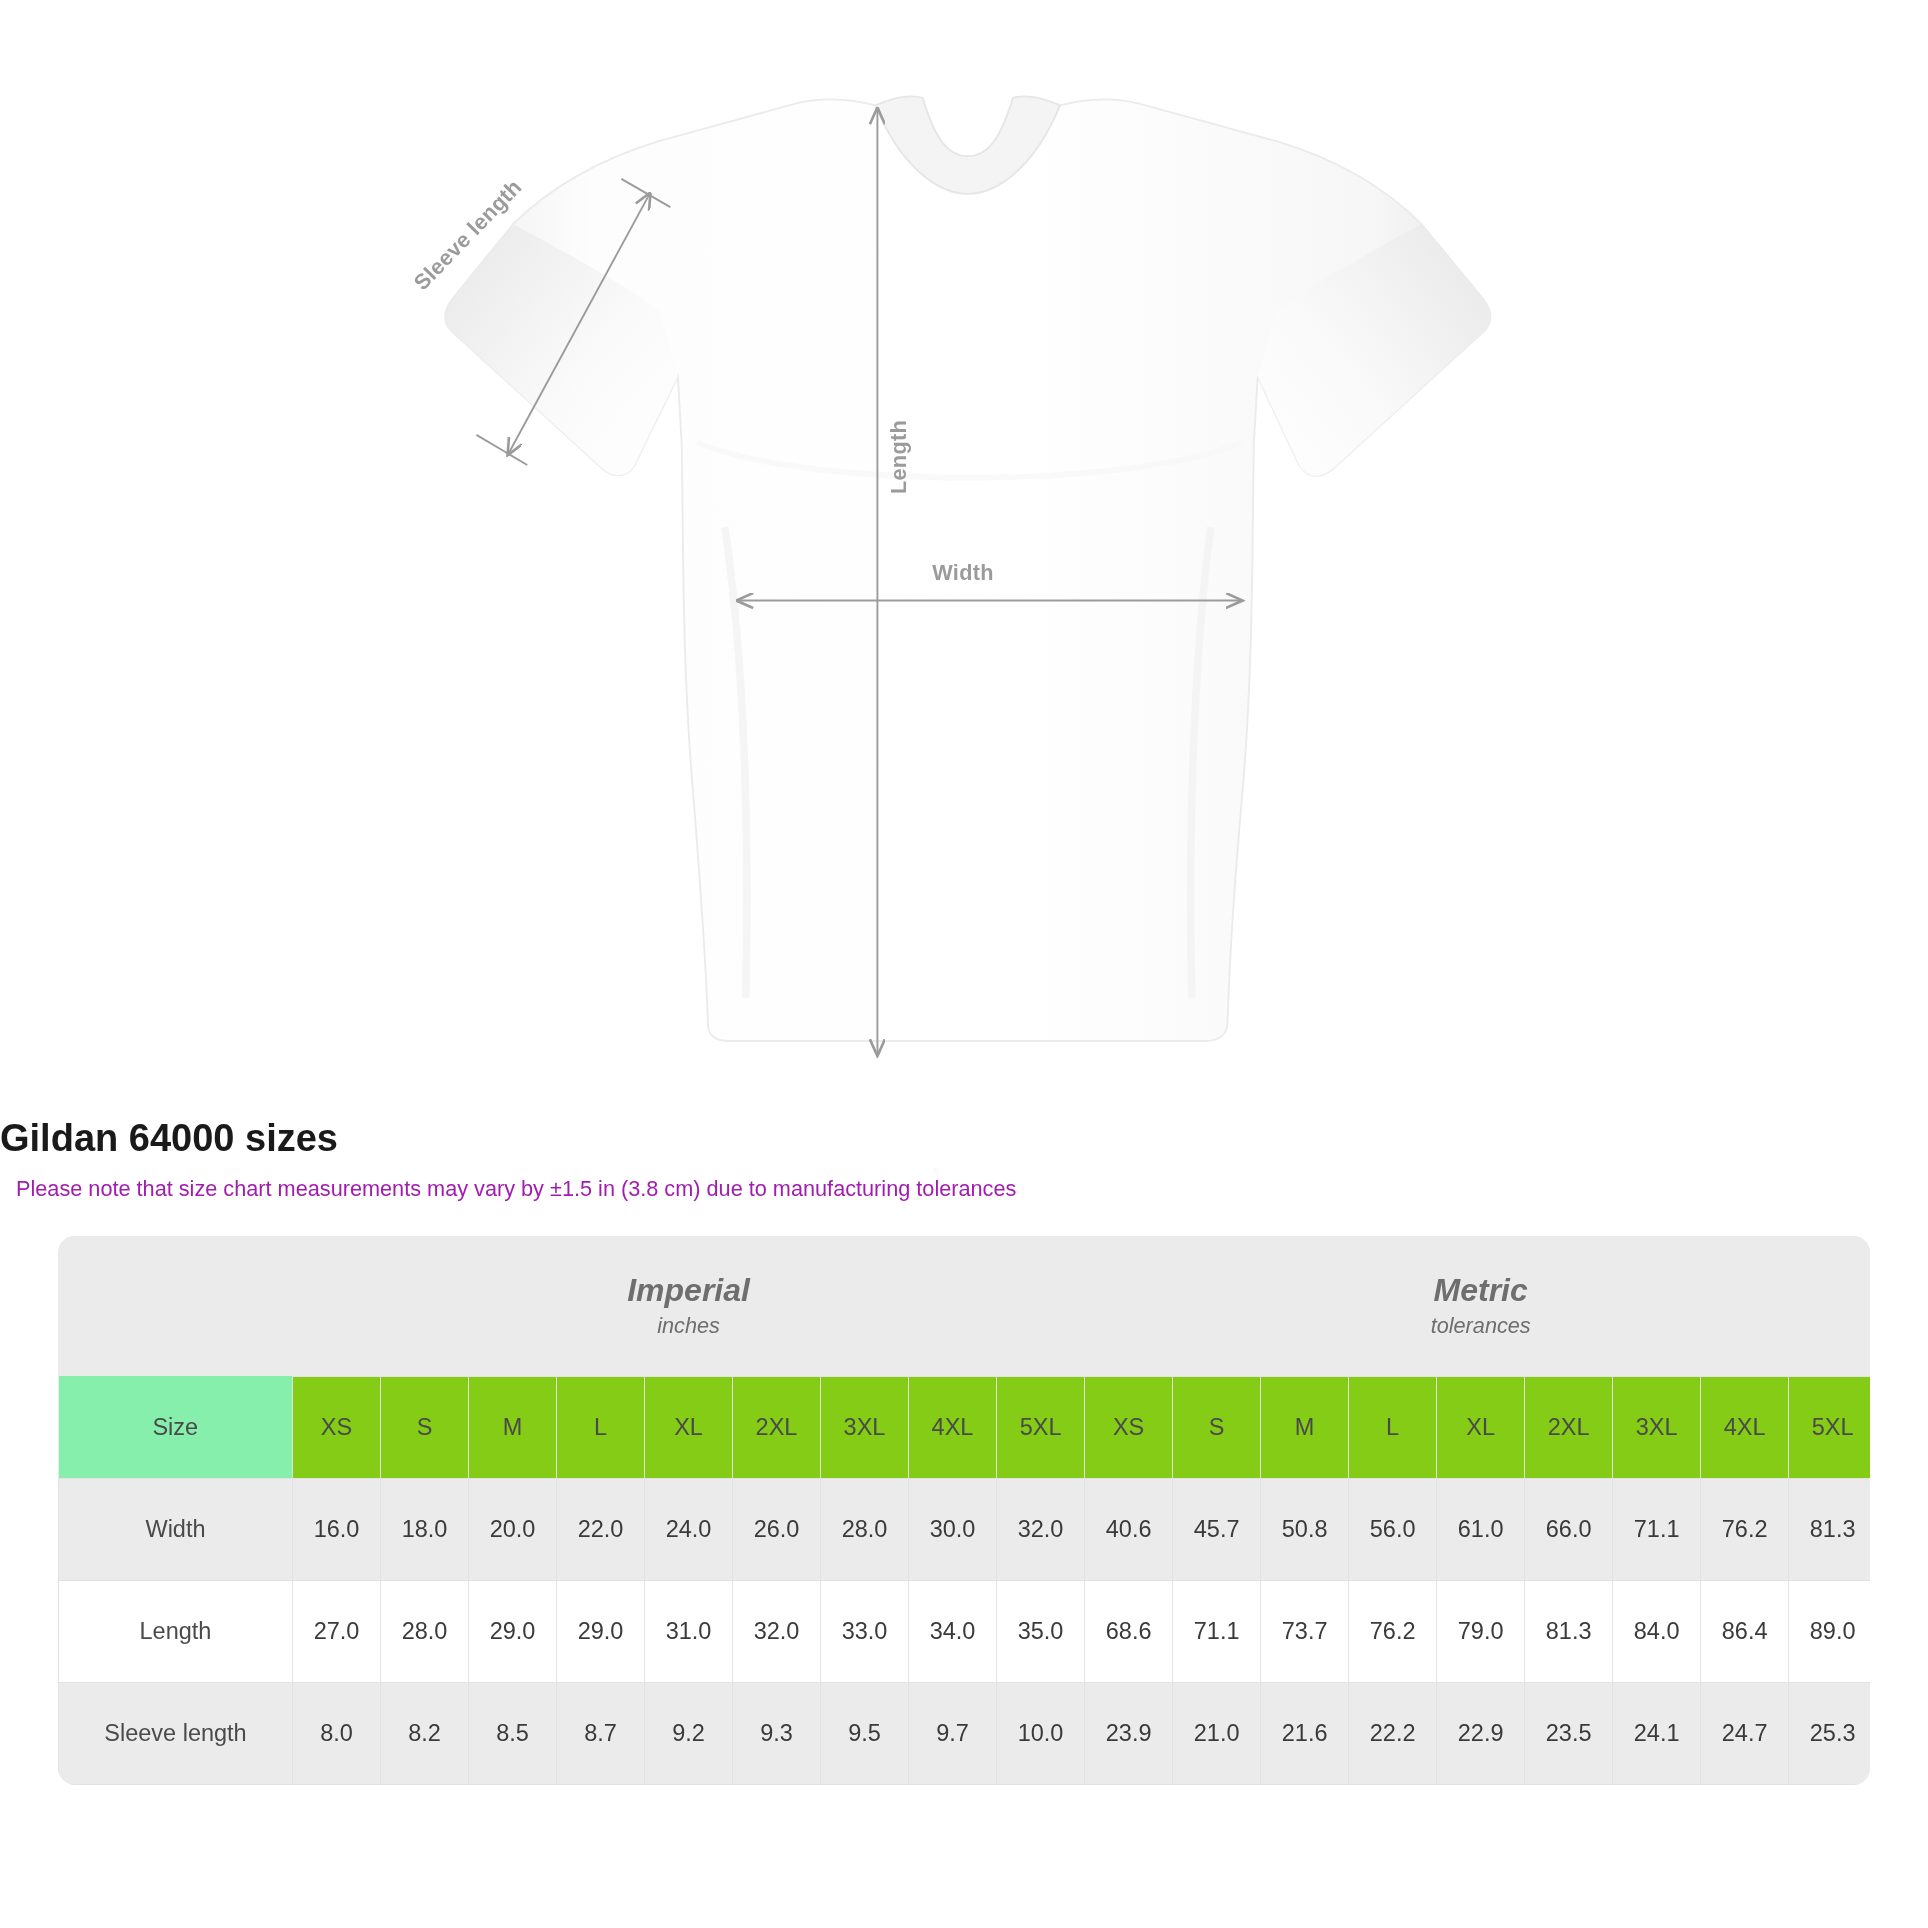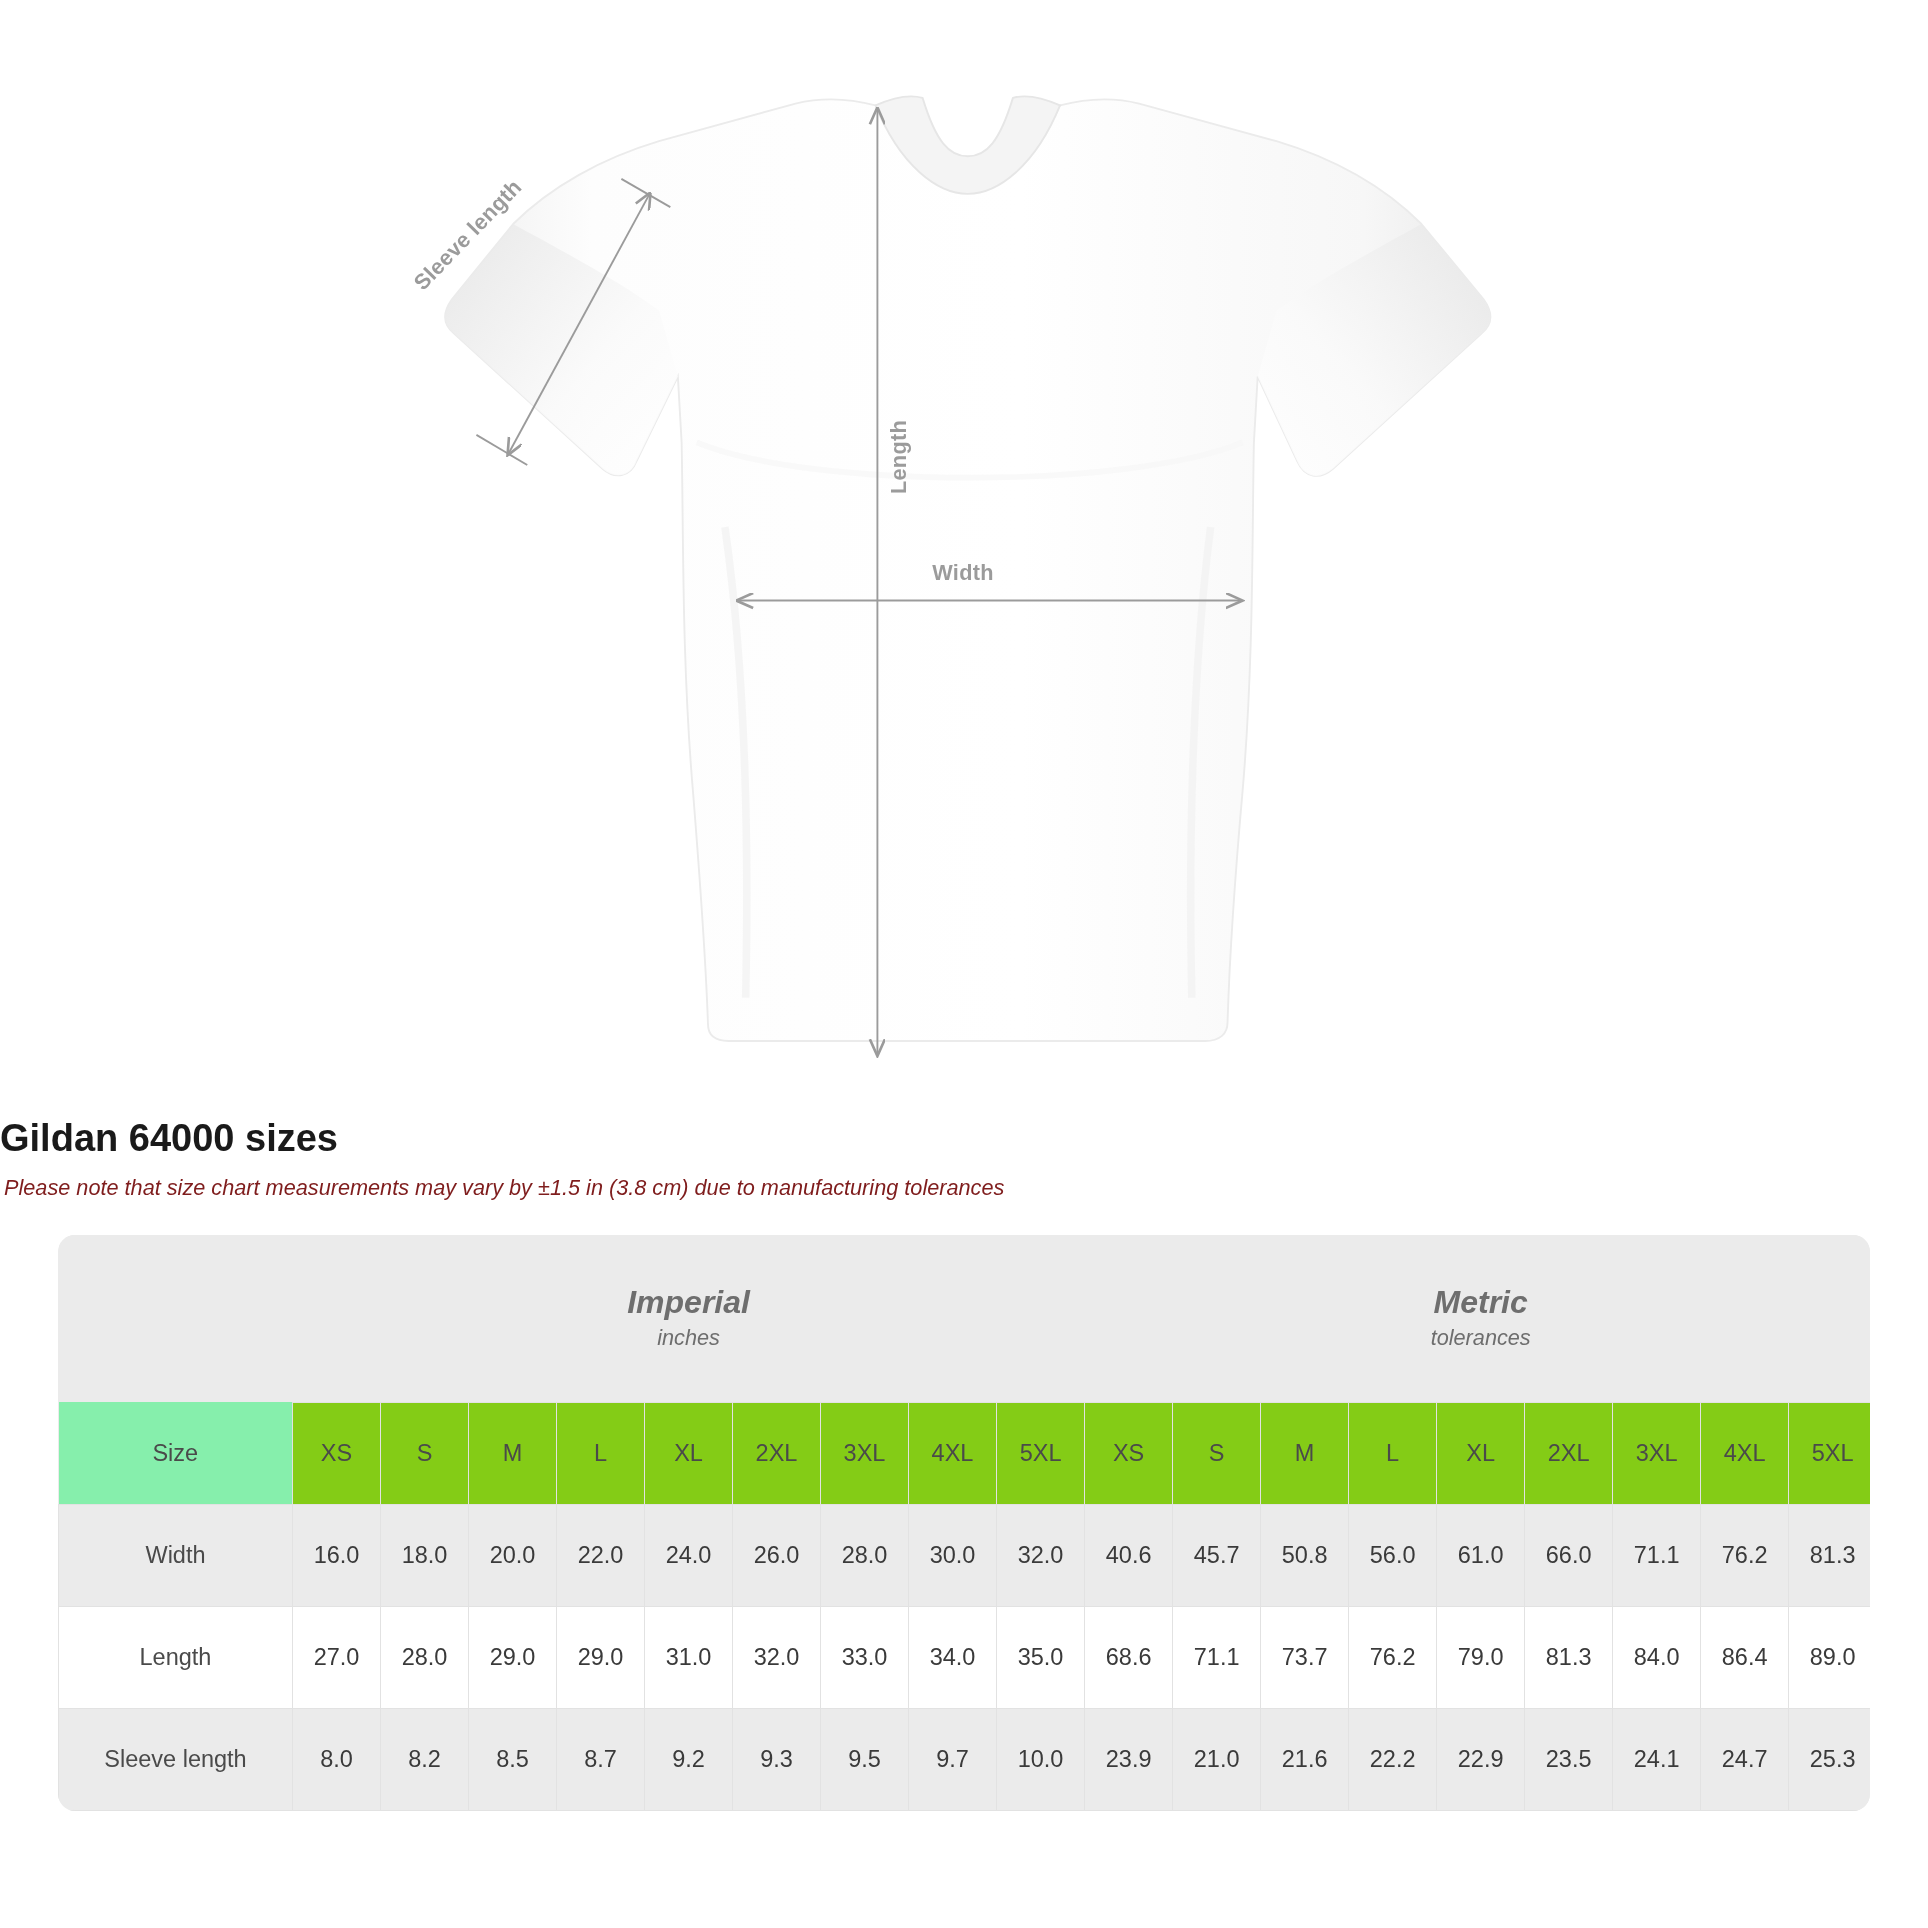--- a/index.html
+++ b/index.html
@@ -61,23 +61,22 @@
     margin-top: 11.3px;
   }
   #chart-title {
     font-size: 38px;
     font-weight: bold;
     color: #1a1a1a;
     margin: 0 0 15px 0;
   }
   #chart-note {
     font-size: 21.7px;
-    font-style: italic;
-    color: #7f1d1d;
-    margin: 4px;
+    color: #a21caf;
+    margin: 16px;
   }
 
   
   #table-wrap {
     margin: 34px 58px 0 58px;
     border-radius: 17px;
     overflow: hidden;
     background: #ebebeb;
   }
   table#size-table {
@@ -86,21 +85,21 @@
     table-layout: fixed;
   }
   table#size-table td, table#size-table th {
     text-align: center;
     vertical-align: middle;
     font-weight: normal;
   }
 
   
   .unit-row td {
-    height: 167px;
+    height: 140px;
     background: #ebebeb;
     border: none;
   }
   .unit-name {
     display: block;
     font-size: 32px;
     font-style: italic;
     font-weight: bold;
     color: #6e6e6e;
     line-height: 1.25;

